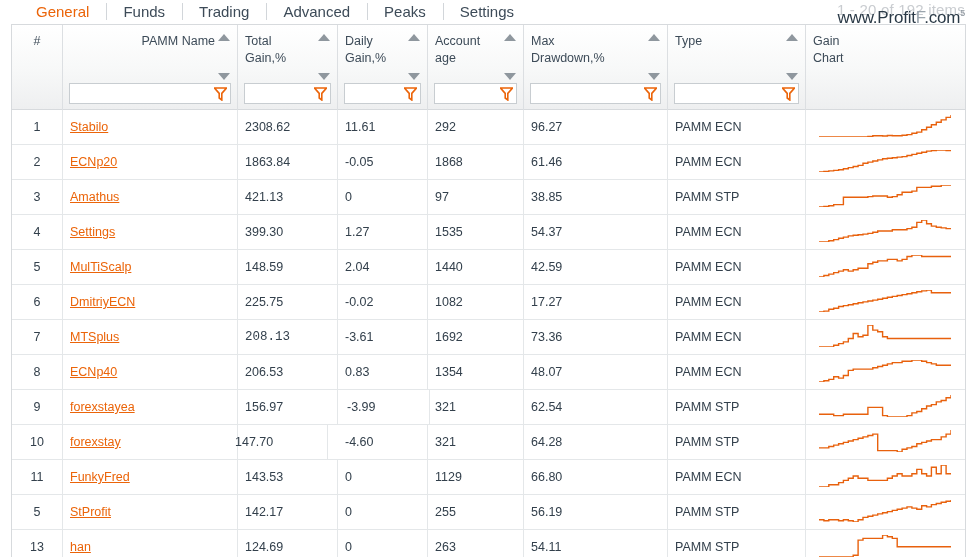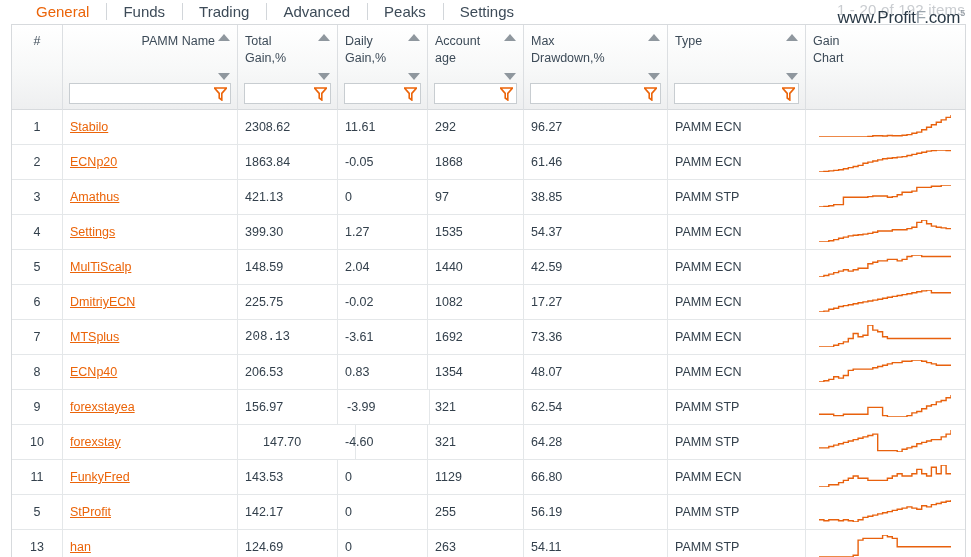--- a/index.html
+++ b/index.html
@@ -375,21 +375,21 @@
         <div class="cell" style="left: 656px; width: 138px;">PAMM STP</div>
         <div class="cell last" style="left: 794px; width: 160px;">
           <svg class="spark" width="132" height="22">
             <path d="M0.0,19.3L4.9,19.3L4.9,19.3L9.8,19.3L9.8,19.3L14.7,19.3L14.7,20.6L19.6,20.6L19.6,20.6L24.4,20.6L24.4,19.3L29.3,19.3L29.3,19.3L34.2,19.3L34.2,19.3L39.1,19.3L39.1,19.3L44.0,19.3L44.0,19.3L48.9,19.3L48.9,12.4L53.8,12.4L53.8,12.4L58.7,12.4L58.7,12.4L63.6,12.4L63.6,20.6L68.4,20.6L68.4,22.0L73.3,22.0L73.3,22.0L78.2,22.0L78.2,22.0L83.1,22.0L83.1,22.0L88.0,22.0L88.0,20.6L92.9,20.6L92.9,17.9L97.8,17.9L97.8,16.5L102.7,16.5L102.7,13.8L107.6,13.8L107.6,11.0L112.4,11.0L112.4,9.6L117.3,9.6L117.3,6.9L122.2,6.9L122.2,5.5L127.1,5.5L127.1,2.8L132.0,2.8L132.0,0.0" fill="none" stroke="#e8610d" stroke-width="1.4"></path>
           </svg>
         </div>
       </div>
       <div class="row">
         <div class="cell idx" style="left: 0px; width: 51px;">10</div>
         <div class="cell" style="left: 51px; width: 175px;"><span class="plink">forexstay</span></div>
-        <div class="cell" style="left: 244px; width: 100px;">147.70</div>
+        <div class="cell" style="left: 216px; width: 100px;">147.70</div>
         <div class="cell" style="left: 326px; width: 90px;">-4.60</div>
         <div class="cell" style="left: 416px; width: 96px;">321</div>
         <div class="cell" style="left: 512px; width: 144px;">64.28</div>
         <div class="cell" style="left: 656px; width: 138px;">PAMM STP</div>
         <div class="cell last" style="left: 794px; width: 160px;">
           <svg class="spark" width="132" height="22">
             <path d="M0.0,17.9L4.9,17.9L4.9,17.9L9.8,17.9L9.8,16.5L14.7,16.5L14.7,15.1L19.6,15.1L19.6,13.8L24.4,13.8L24.4,12.4L29.3,12.4L29.3,11.0L34.2,11.0L34.2,9.6L39.1,9.6L39.1,8.3L44.0,8.3L44.0,6.9L48.9,6.9L48.9,5.5L53.8,5.5L53.8,4.1L58.7,4.1L58.7,20.6L63.6,20.6L63.6,20.6L68.4,20.6L68.4,20.6L73.3,20.6L73.3,20.6L78.2,20.6L78.2,22.0L83.1,22.0L83.1,19.3L88.0,19.3L88.0,17.9L92.9,17.9L92.9,16.5L97.8,16.5L97.8,13.8L102.7,13.8L102.7,12.4L107.6,12.4L107.6,11.0L112.4,11.0L112.4,9.6L117.3,9.6L117.3,9.6L122.2,9.6L122.2,6.9L127.1,6.9L127.1,4.1L132.0,4.1L132.0,0.0" fill="none" stroke="#e8610d" stroke-width="1.4"></path>
           </svg>
         </div>
       </div>

